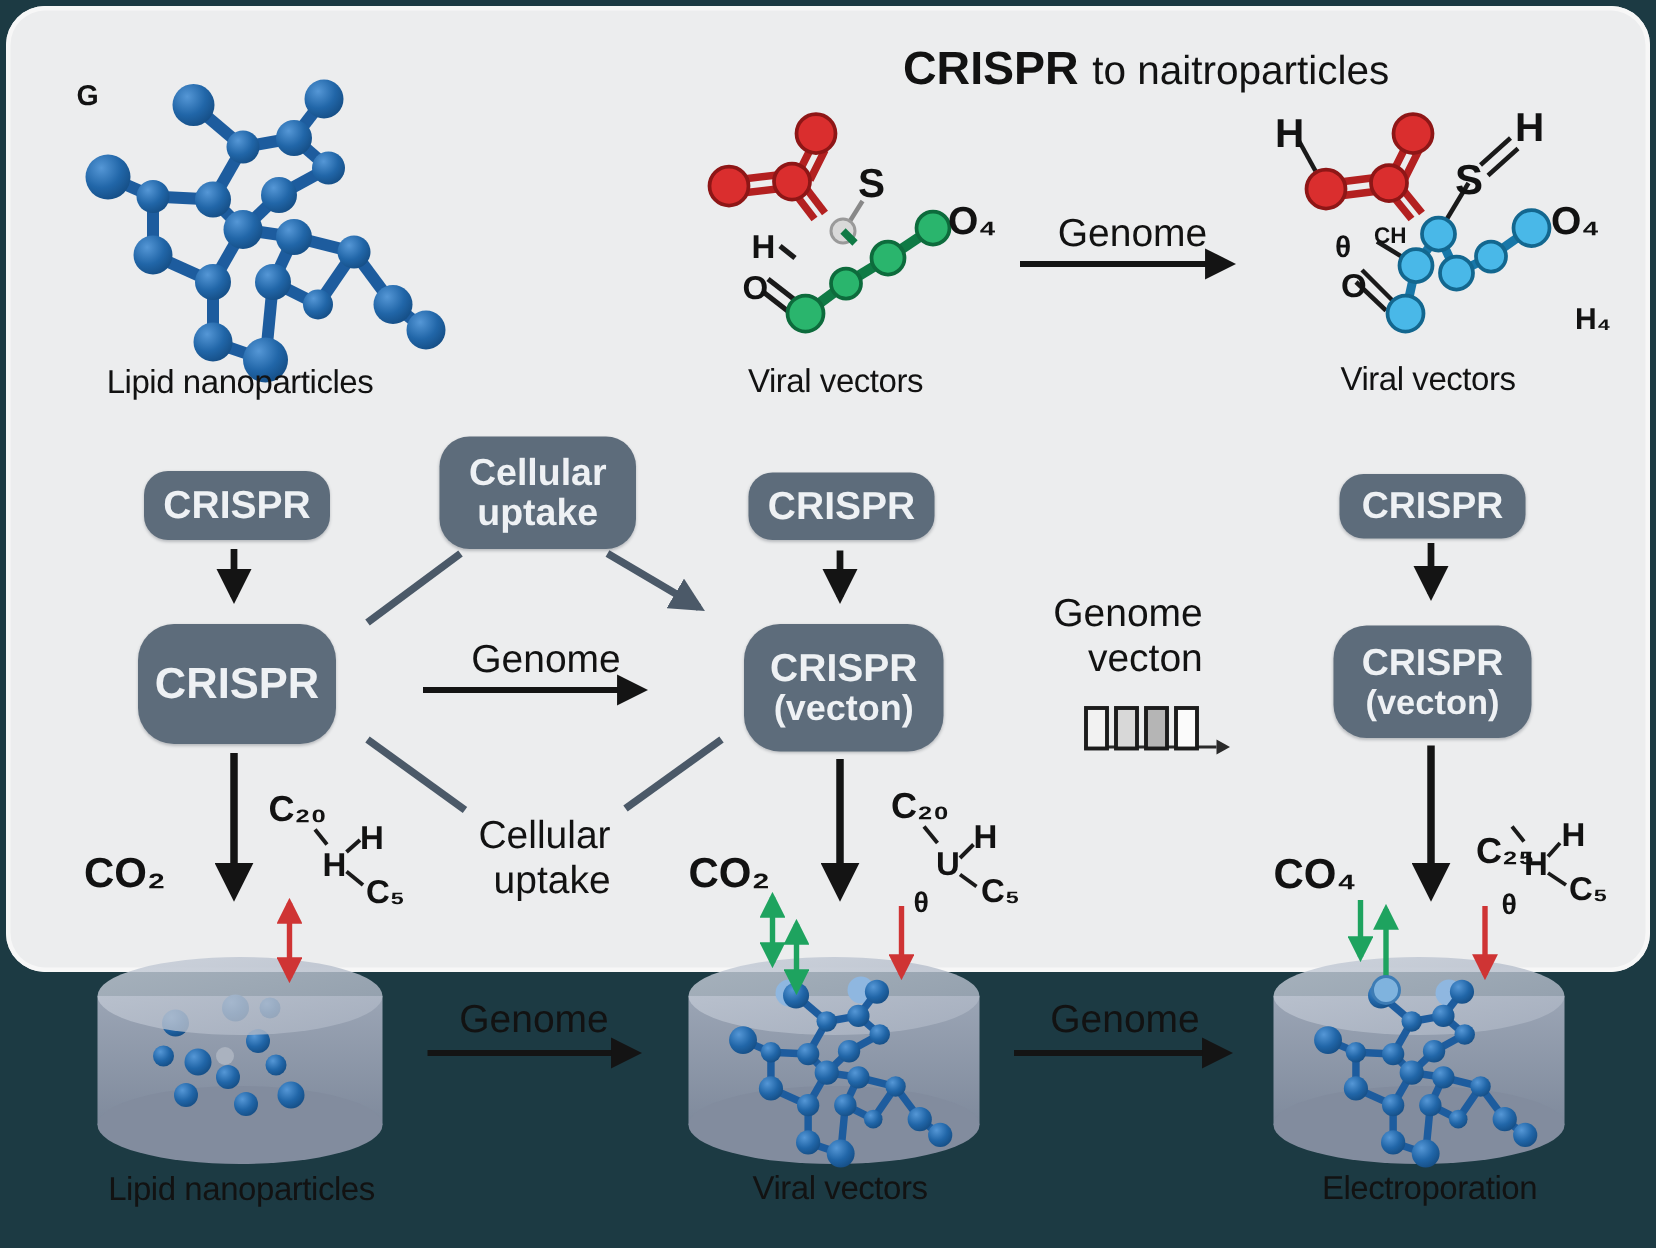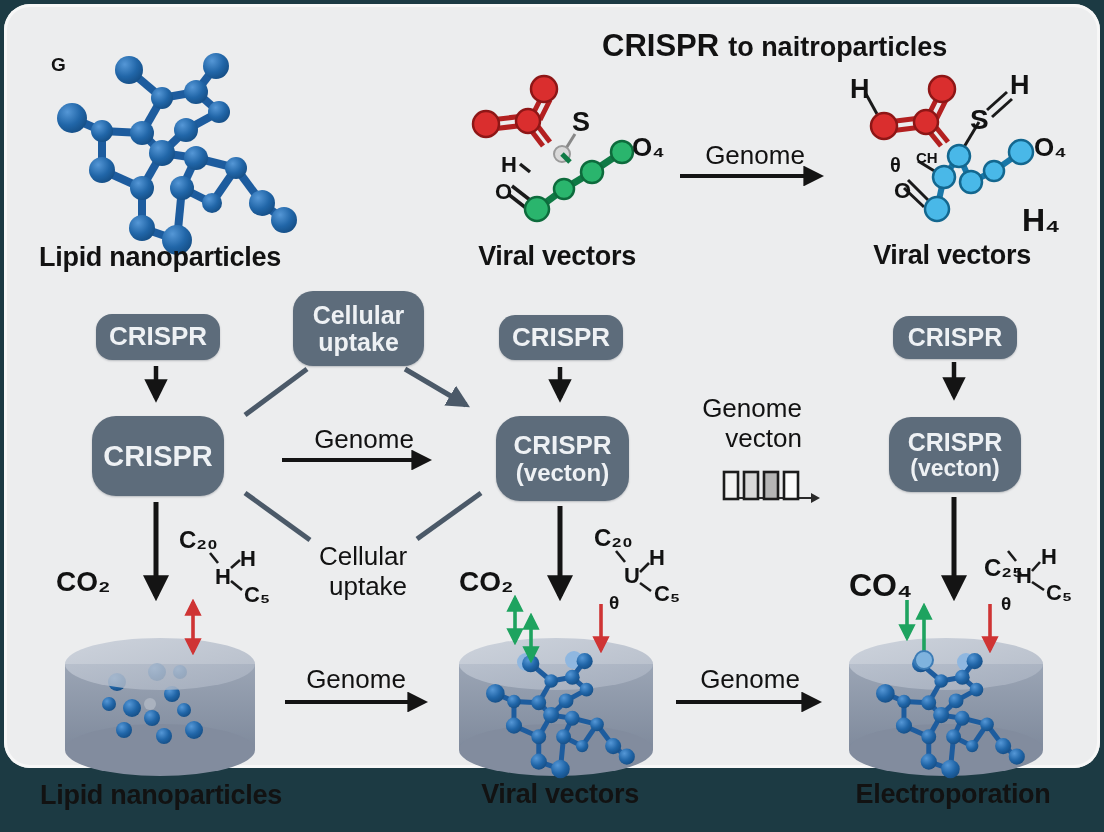--- a/index.html
+++ b/index.html
@@ -3,39 +3,39 @@
 <meta charset="utf-8">
 <style>
   html,body{margin:0;padding:0;}
   body{
     width:1104px;height:832px;position:relative;overflow:hidden;
     background:#1c3a43;
     font-family:"Liberation Sans","DejaVu Sans",sans-serif;
     color:#121212;
   }
   #panel{
-    position:absolute;left:0;top:0;width:1096px;height:764px;
+    position:absolute;left:0;top:0;width:1096px;height:644px;
     margin:4px;background:#ecedee;border-radius:26px;
     box-shadow:0 0 0 3px #f7f7f7 inset;
   }
   .abs{position:absolute;}
   .ctr{transform:translateX(-50%);text-align:right;}
-  .caption{font-size:27px;font-weight:700;letter-spacing:-0.3px;white-space:nowrap;}
+  .caption{font-size:22px;font-weight:400;letter-spacing:-0.3px;white-space:nowrap;}
   .arrowlabel{font-size:26px;font-weight:500;white-space:nowrap;}
   .atom{font-weight:600;white-space:nowrap;}
   .box{
     background:#5d6c7b;color:#eef1f4;border-radius:16px;
     display:flex;flex-direction:column;align-items:center;justify-content:center;
     font-weight:700;line-height:1.05;
     box-shadow:0 1px 2px rgba(30,40,50,.25);
   }
   .box .sub{font-weight:600;}
   #title{display:flex;align-items:baseline;gap:9px;white-space:nowrap;}
   #title .strong{font-size:31px;font-weight:800;}
-  #title .tail{font-size:27px;font-weight:700;}
+  #title .tail{font-size:27px;font-weight:400;}
   svg{display:block;}
 </style>
 </head>
 <body>
 
 <div id="panel">
 
   <svg class="abs" style="left:40px;top:44px" width="270" height="225" viewBox="0 0 270 225">
     <defs>
       <radialGradient id="ballG" cx="35%" cy="30%" r="80%">
@@ -321,21 +321,21 @@
   <div class="abs atom" style="left:497px;top:148px;font-size:22px">H</div>
   <div class="abs atom" style="left:491px;top:175px;font-size:22px">O</div>
 
   <div class="abs atom" style="left:846px;top:70px;font-size:27px">H</div>
   <div class="abs atom" style="left:1006px;top:66px;font-size:27px">H</div>
   <div class="abs atom" style="left:966px;top:100px;font-size:28px">S</div>
   <div class="abs atom" style="left:1030px;top:128px;font-size:26px">O₄</div>
   <div class="abs atom" style="left:886px;top:150px;font-size:20px">θ</div>
   <div class="abs atom" style="left:912px;top:145px;font-size:15px">CH</div>
   <div class="abs atom" style="left:890px;top:174px;font-size:22px">O</div>
-  <div class="abs atom" style="left:1018px;top:198px;font-size:32px">H₄</div>
+  <div class="abs atom" style="left:1046px;top:198px;font-size:20px">H₄</div>
 
   <div class="box abs" style="left:92px;top:310px;width:124px;height:46px;font-size:26px">
     <span>CRISPR</span>
   </div>
   <div class="box abs" style="left:289px;top:287px;width:131px;height:75px;font-size:25px;border-radius:20px">
     <span>Cellular</span>
     <span>uptake</span>
   </div>
   <div class="box abs" style="left:495px;top:311px;width:124px;height:45px;font-size:26px">
     <span>CRISPR</span>
@@ -360,21 +360,21 @@
     <div>vecton</div>
   </div>
 
   <div class="abs ctr arrowlabel" style="left:359px;top:538px;line-height:1.15">
     <div>Cellular</div>
     <div>uptake</div>
   </div>
 
   <div class="abs atom" style="left:52px;top:562px;font-size:28px">CO₂</div>
   <div class="abs atom" style="left:455px;top:562px;font-size:28px">CO₂</div>
-  <div class="abs atom" style="left:845px;top:563px;font-size:32px">CO₄</div>
+  <div class="abs atom" style="left:845px;top:563px;font-size:28px">CO₄</div>
 
   <div class="abs atom" style="left:175px;top:522px;font-size:24px">C₂₀</div>
   <div class="abs atom" style="left:236px;top:542px;font-size:22px">H</div>
   <div class="abs atom" style="left:211px;top:560px;font-size:22px">H</div>
   <div class="abs atom" style="left:240px;top:578px;font-size:22px">C₅</div>
 
   <div class="abs atom" style="left:590px;top:520px;font-size:24px">C₂₀</div>
   <div class="abs atom" style="left:645px;top:541px;font-size:22px">H</div>
   <div class="abs atom" style="left:620px;top:559px;font-size:22px">U</div>
   <div class="abs atom" style="left:650px;top:577px;font-size:22px">C₅</div>

